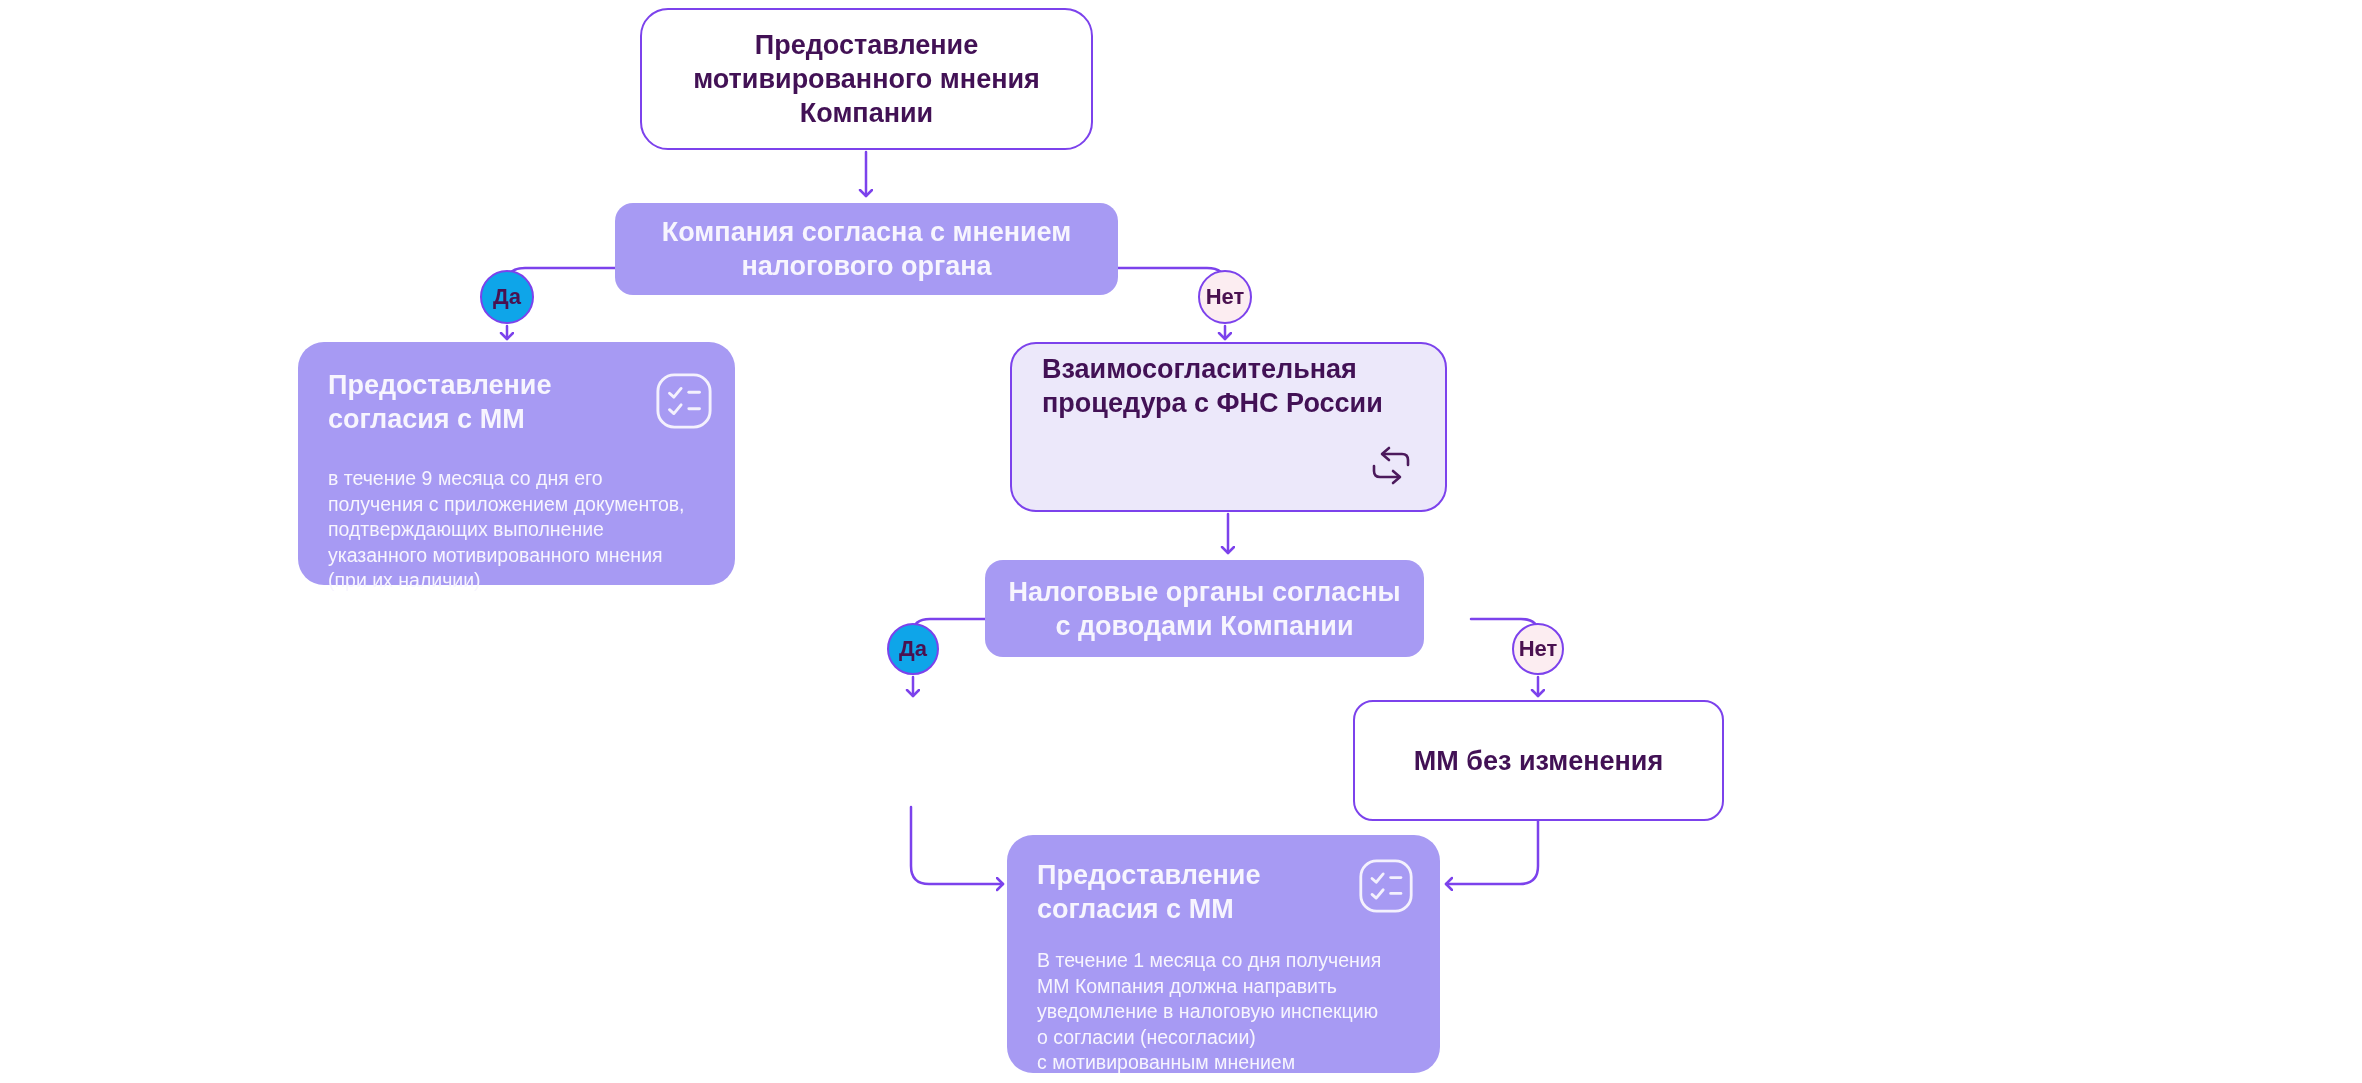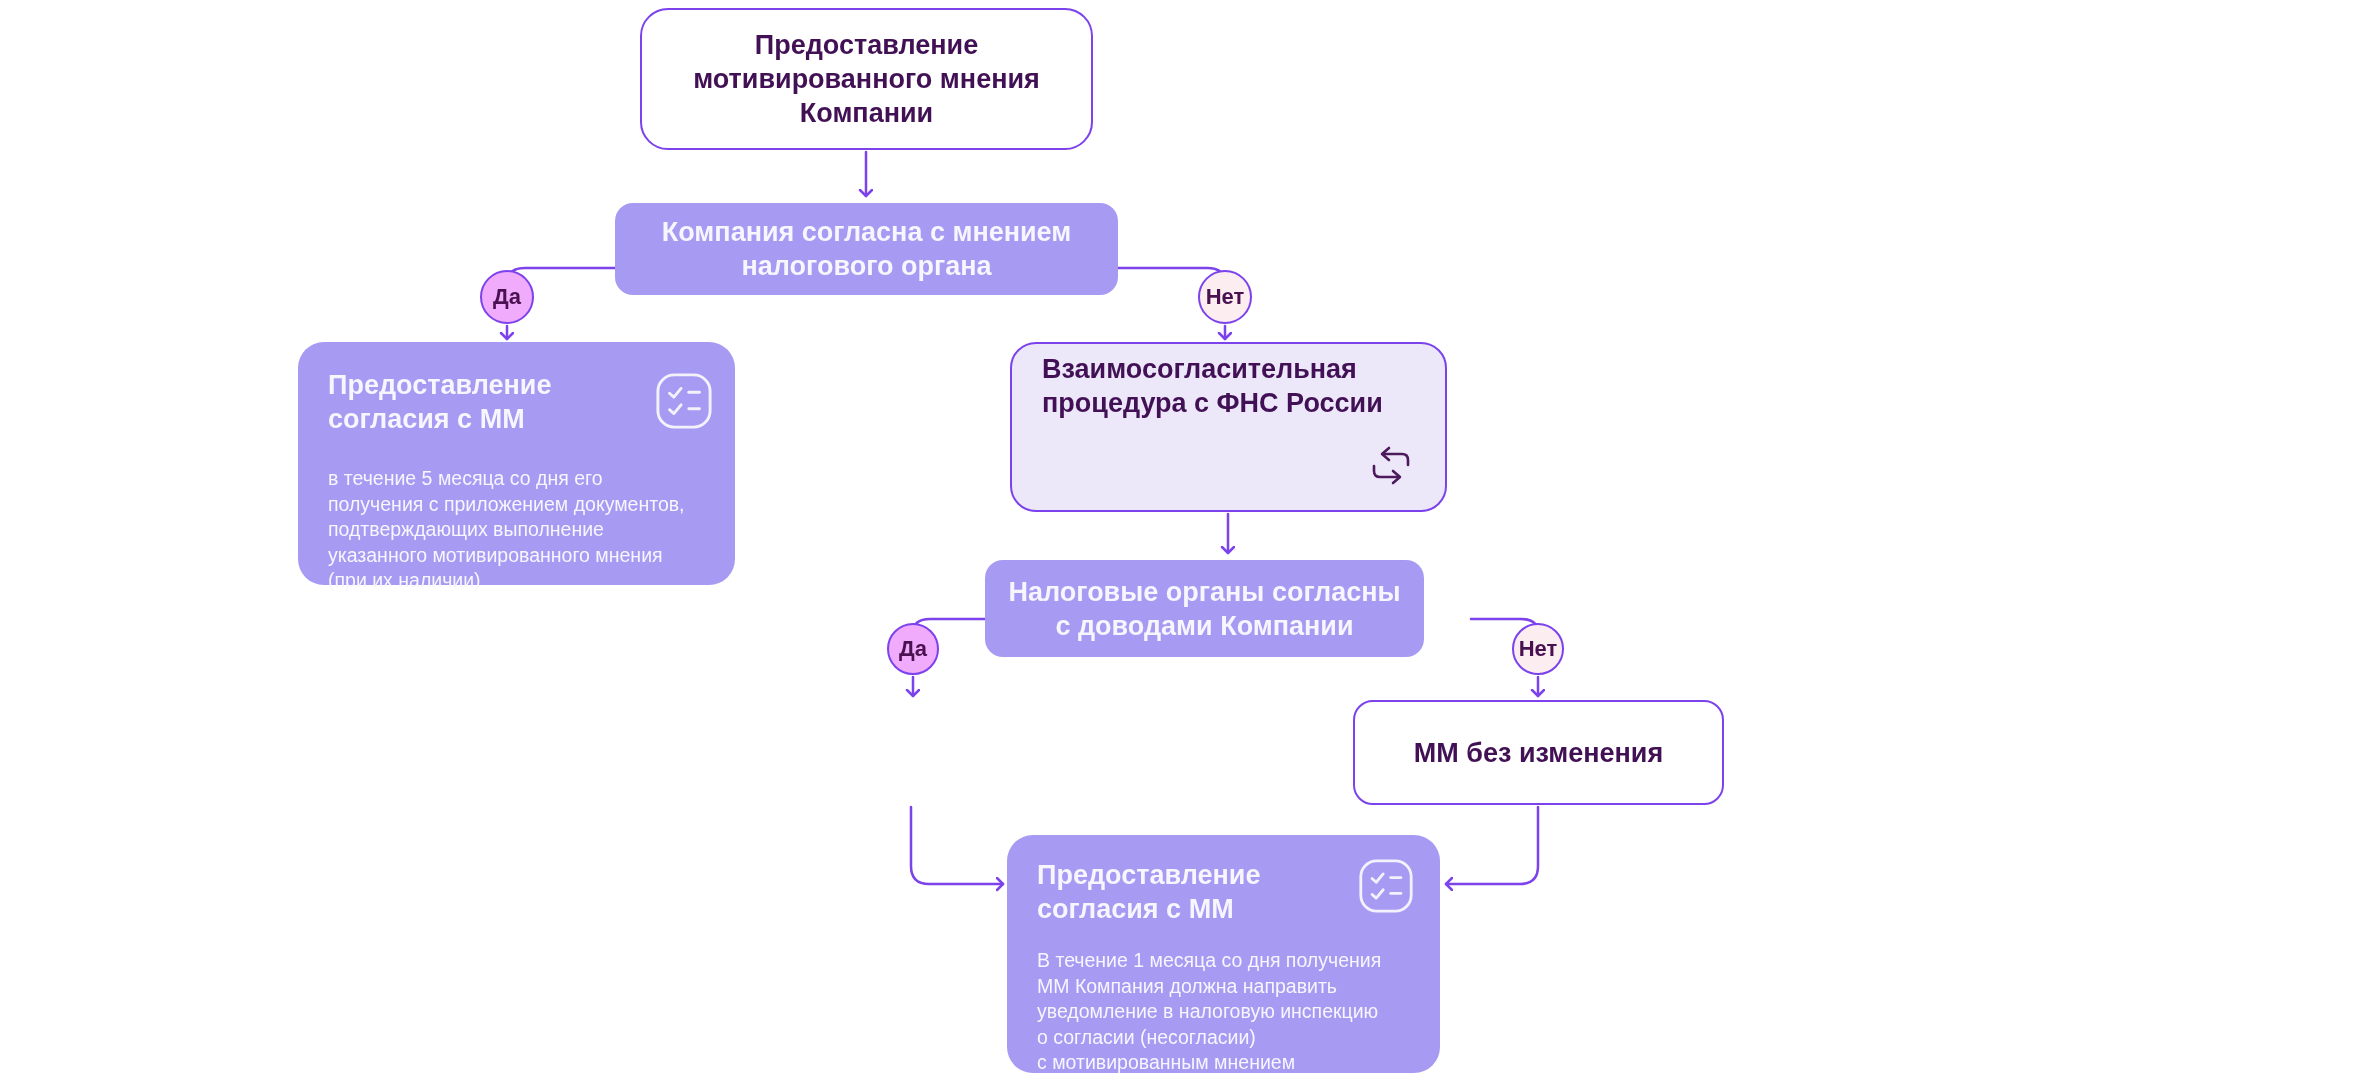--- a/index.html
+++ b/index.html
@@ -34,21 +34,21 @@
     background:var(--node-fill-purple);border-radius:18px;
     display:flex;align-items:center;justify-content:center;text-align:center;
     color:var(--white-text);font-size:27px;line-height:34px;font-weight:600;
   }
   .node-decision1{left:615px;top:203px;width:503px;height:92px;}
   .node-decision2{left:985px;top:560px;width:439px;height:97px;}
 
   .branch-circle{
     position:absolute;border:2.5px solid var(--accent-purple);border-radius:50%;
     display:flex;align-items:center;justify-content:center;
-    color:#4a1150;font-size:22px;font-weight:600;background:#f0abfc;
+    color:#4a1150;font-size:22px;font-weight:600;background:#0ea5e9;
   }
   .circle-yes1{left:480px;top:270px;width:54px;height:54px;}
   .circle-no1{left:1198px;top:270px;width:54px;height:54px;background:var(--circle-no-fill);}
   .circle-yes2{left:887px;top:623px;width:52px;height:52px;}
   .circle-no2{left:1512px;top:623px;width:52px;height:52px;background:var(--circle-no-fill);}
 
   .card-purple{
     background:var(--node-fill-purple);border-radius:26px;color:var(--white-text);
   }
   .node-consent1{left:298px;top:342px;width:437px;height:243px;padding:26px 96px 20px 30px;}
@@ -69,21 +69,21 @@
   .node-mutual .card-title{color:var(--dark-text);}
   .node-mutual .card-body{margin-top:16px;color:var(--dark-text);}
   .node-mutual .corner-icon{right:32px;top:102px;width:44px;height:40px;}
 
   .node-plain{
     background:#fff;border:2.5px solid var(--accent-purple);border-radius:20px;
     display:flex;align-items:center;justify-content:center;text-align:center;
     color:var(--dark-text);font-size:27px;line-height:34px;font-weight:600;
   }
   .node-mm-changed{left:743px;top:700px;width:373px;height:105px;}
-  .node-mm-unchanged{left:1353px;top:700px;width:371px;height:105px;}
+  .node-mm-unchanged{left:1353px;top:700px;width:371px;height:121px;}
 
   .icon-svg{display:block;width:100%;height:100%;}
   .icon-white-stroke path, .icon-white-stroke rect{stroke:#f4f1fd;fill:none;stroke-width:3;stroke-linecap:round;stroke-linejoin:round;}
   .icon-dark-stroke path{stroke:#4c1a5c;fill:none;stroke-width:2.6;stroke-linecap:round;stroke-linejoin:round;}
 </style>
 </head>
 <body>
 
 <div class="canvas">
 
@@ -117,21 +117,21 @@
   <div class="branch-circle circle-yes1">
     <span>Да</span>
   </div>
   <div class="branch-circle circle-no1">
     <span>Нет</span>
   </div>
 
   <div class="node card-purple node-consent1">
     <div class="card-title pre">Предоставление
 согласия с ММ</div>
-    <div class="card-body pre">в течение 5 месяца со дня его
+    <div class="card-body pre">в течение 9 месяца со дня его
 получения с приложением документов,
 подтверждающих выполнение
 указанного мотивированного мнения
 (при их наличии)</div>
     <div class="corner-icon">
       <svg class="icon-svg icon-white-stroke" viewBox="0 0 60 60">
         <rect x="3" y="3" width="54" height="54" rx="17"></rect>
         <path d="M15 22 l4.5 4 L27 17"></path>
         <path d="M35 21 H46"></path>
         <path d="M15 39 l4.5 4 L27 34"></path>

